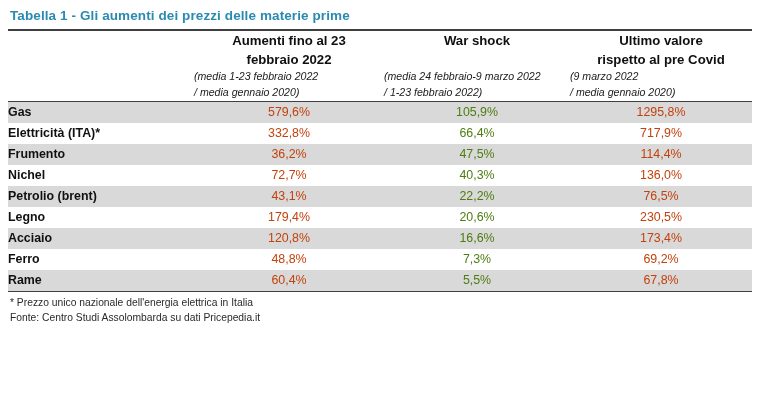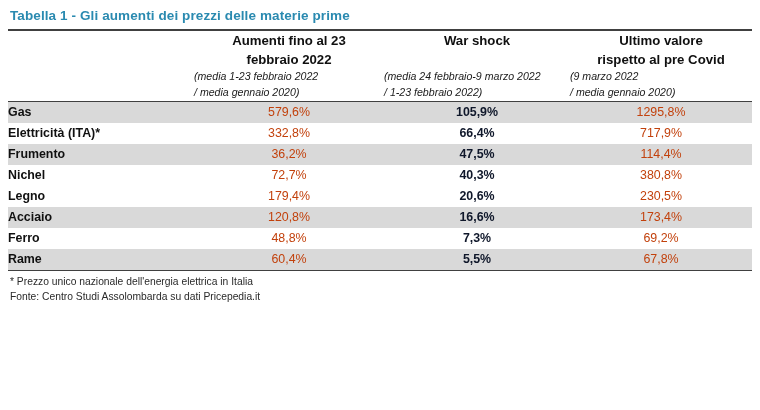--- a/index.html
+++ b/index.html
@@ -82,22 +82,22 @@
     font-weight: bold;
     text-align: left;
     padding-left: 10px;
     color: #101010;
   }
   td.val {
     text-align: center;
     color: #c2410c;
   }
   td.val.bold {
-    font-weight: bold;
-    color: #0f172a;
+    font-weight: normal;
+    color: #4d7c0f;
   }
   .bottom-rule {
     border-top: 1.6px solid #404040;
     margin-top: 0;
     width: 744px;
   }
   .footnotes {
     width: 744px;
     padding-top: 3px;
   }
@@ -181,21 +181,27 @@
       <tr class="data-row shaded">
         <td class="rowlabel">Frumento</td>
         <td class="val">36,2%</td>
         <td class="val bold">47,5%</td>
         <td class="val">114,4%</td>
       </tr>
       <tr class="data-row">
         <td class="rowlabel">Nichel</td>
         <td class="val">72,7%</td>
         <td class="val bold">40,3%</td>
-        <td class="val">380,8%</td>
+        <td class="val">136,0%</td>
+      </tr>
+      <tr class="data-row shaded">
+        <td class="rowlabel">Petrolio (brent)</td>
+        <td class="val">43,1%</td>
+        <td class="val bold">22,2%</td>
+        <td class="val">76,5%</td>
       </tr>
       <tr class="data-row">
         <td class="rowlabel">Legno</td>
         <td class="val">179,4%</td>
         <td class="val bold">20,6%</td>
         <td class="val">230,5%</td>
       </tr>
       <tr class="data-row shaded">
         <td class="rowlabel">Acciaio</td>
         <td class="val">120,8%</td>

